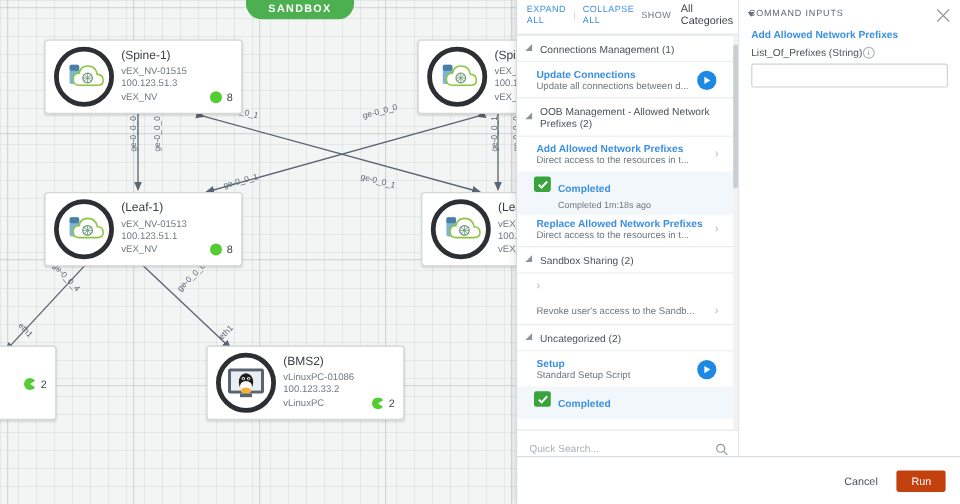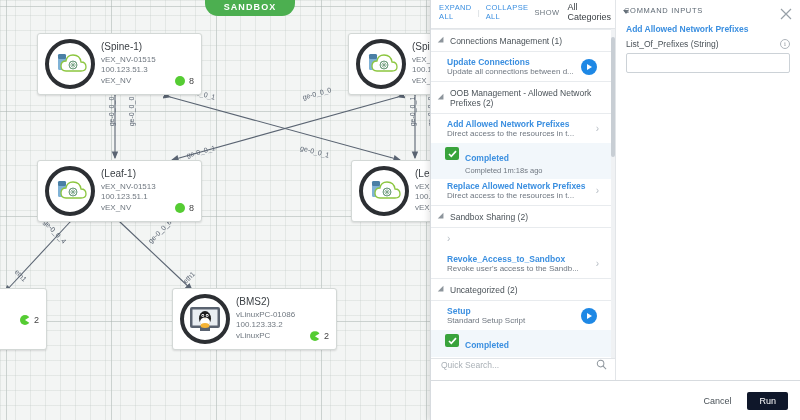--- a/index.html
+++ b/index.html
@@ -169,34 +169,34 @@
     display: flex; align-items: center; justify-content: center;
     flex: 0 0 auto; margin-top: 1px;
   }
   .check-box svg { display:block; }
   .status-texts { line-height: 1.25; }
   .status-title { font-size: 8.5px; color: #3b8fe0; font-weight: bold; }
   .status-sub { font-size: 7.5px; color: #6f7780; }
 
   .search-bar {
     height: 22px; border-top: 1px solid #e2e5e8;
-    display: flex; align-items: flex-start; padding: 0 8px;
+    display: flex; align-items: flex-end; padding: 0 8px;
     flex: 0 0 auto;
   }
   .search-bar input {
     border: none; outline: none; flex: 1;
     font-size: 8.5px; color: #3a3f44;
     font-family: "Liberation Sans", sans-serif;
     background: transparent;
   }
   .search-bar input::placeholder { color: #a9b0b6; }
 
   .inputs-body { padding: 4px 10px 0 10px; flex: 1; min-height: 0; }
   .inp-cmd-name { font-size: 8.5px; color: #3b8fe0; font-weight: bold; margin-bottom: 5px; }
-  .inp-label-row { display: flex; align-items: center; justify-content: space-between; }
+  .inp-label-row { display: flex; align-items: center; }
   .inp-label { font-size: 8.5px; color: #4a5258; }
   .info-i {
     width: 10px; height: 10px; border-radius: 50%;
     border: 1px solid #aeb5bb; color: #8e969d;
     font-size: 7px; line-height: 8px; text-align: center;
     font-family: "Liberation Serif", serif;
   }
   .inp-field {
     margin-top: 4px;
     height: 20px;
@@ -213,21 +213,21 @@
     height: 40px; border-top: 1px solid #d7dbdf;
     display: flex; align-items: center; justify-content: flex-end;
     gap: 10px; padding: 0 12px;
     flex: 0 0 auto;
   }
   .btn-cancel {
     font-size: 9px; color: #4a5258; cursor: pointer;
     background: none; border: none; font-family: "Liberation Sans", sans-serif;
   }
   .btn-run {
-    font-size: 9px; color: #fff; background: #0f172a;
+    font-size: 9px; color: #fff; background: #c2410c;
     border: none; border-radius: 2px; padding: 4px 12px; cursor: pointer;
     font-family: "Liberation Sans", sans-serif;
   }
   .scroll-track {
     position: absolute; right: 0; top: 0; width: 4px; height: 100%;
     background: #f0f2f4;
   }
   .scroll-thumb { position: absolute; right: 0; width: 4px; background: #c8ced4; border-radius: 2px;}
 </style>
 </head>
@@ -492,21 +492,20 @@
 
           <div class="cat-row">
             <span class="cat-tri"></span>
             <span class="cat-name">Sandbox Sharing (2)</span>
           </div>
           <div class="cmd-row">
             <span class="chev">›</span>
           </div>
           <div class="cmd-row">
             <div class="cmd-texts">
-              <div class="cmd-title">Revoke_Access_to_Sandbox</div>
               <div class="cmd-desc">Revoke user's access to the Sandb...</div>
             </div>
             <span class="chev">›</span>
           </div>
 
           <div class="cat-row">
             <span class="cat-tri"></span>
             <span class="cat-name">Uncategorized (2)</span>
           </div>
           <div class="cmd-row">

